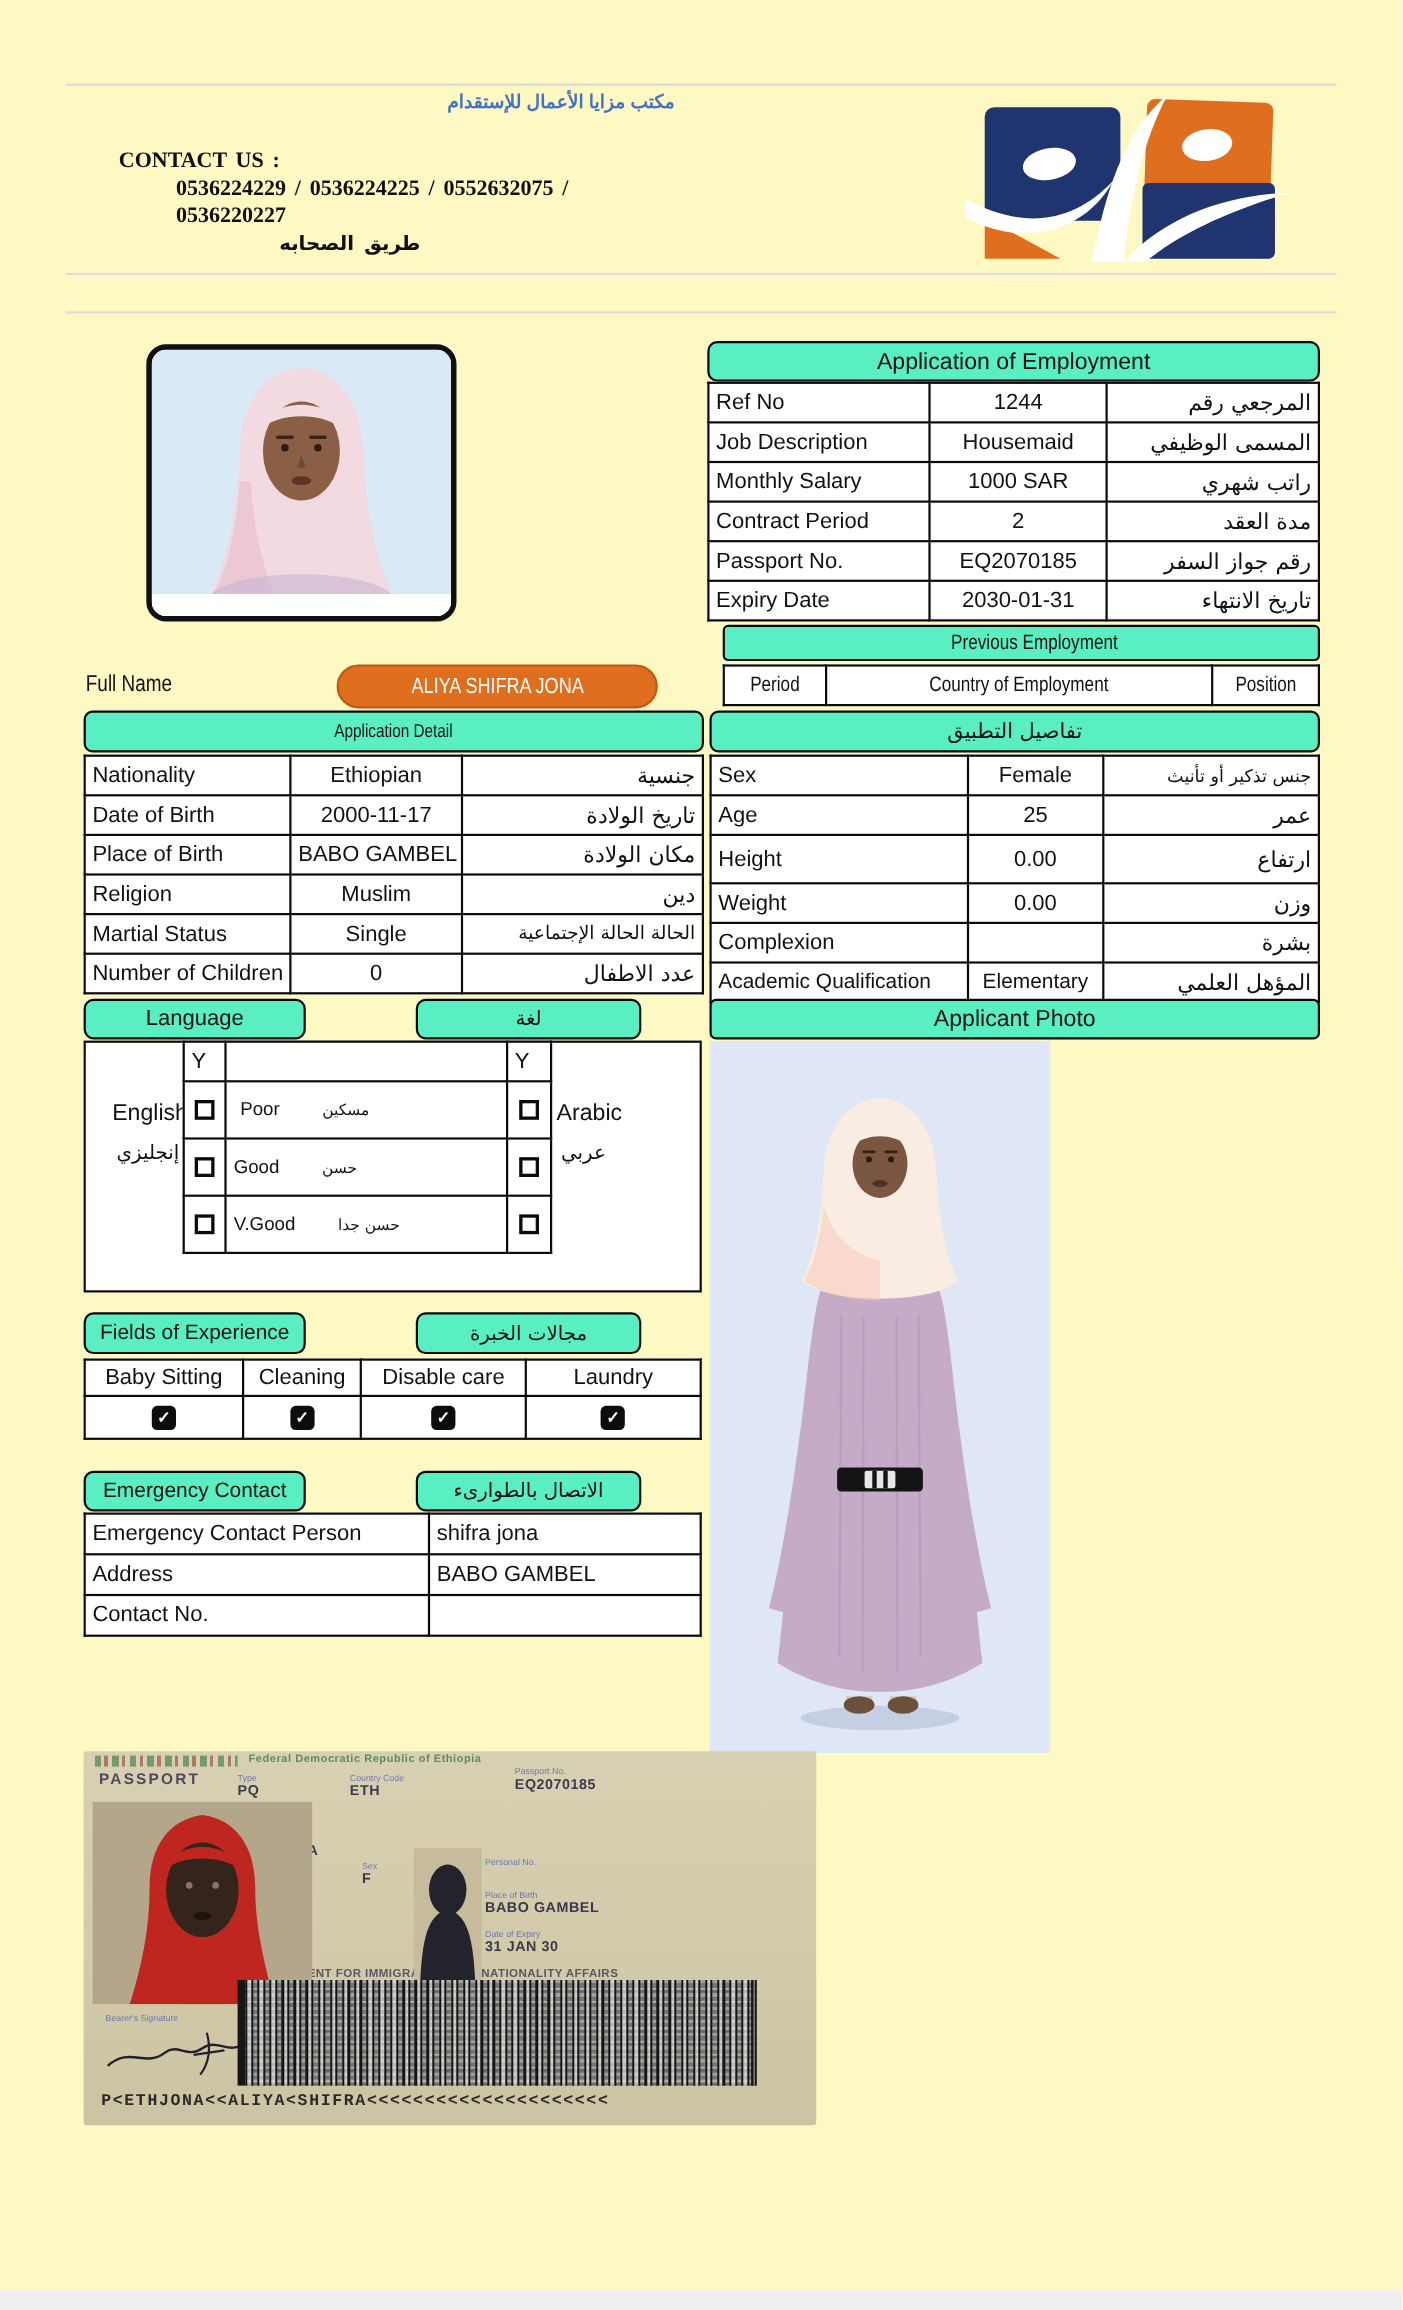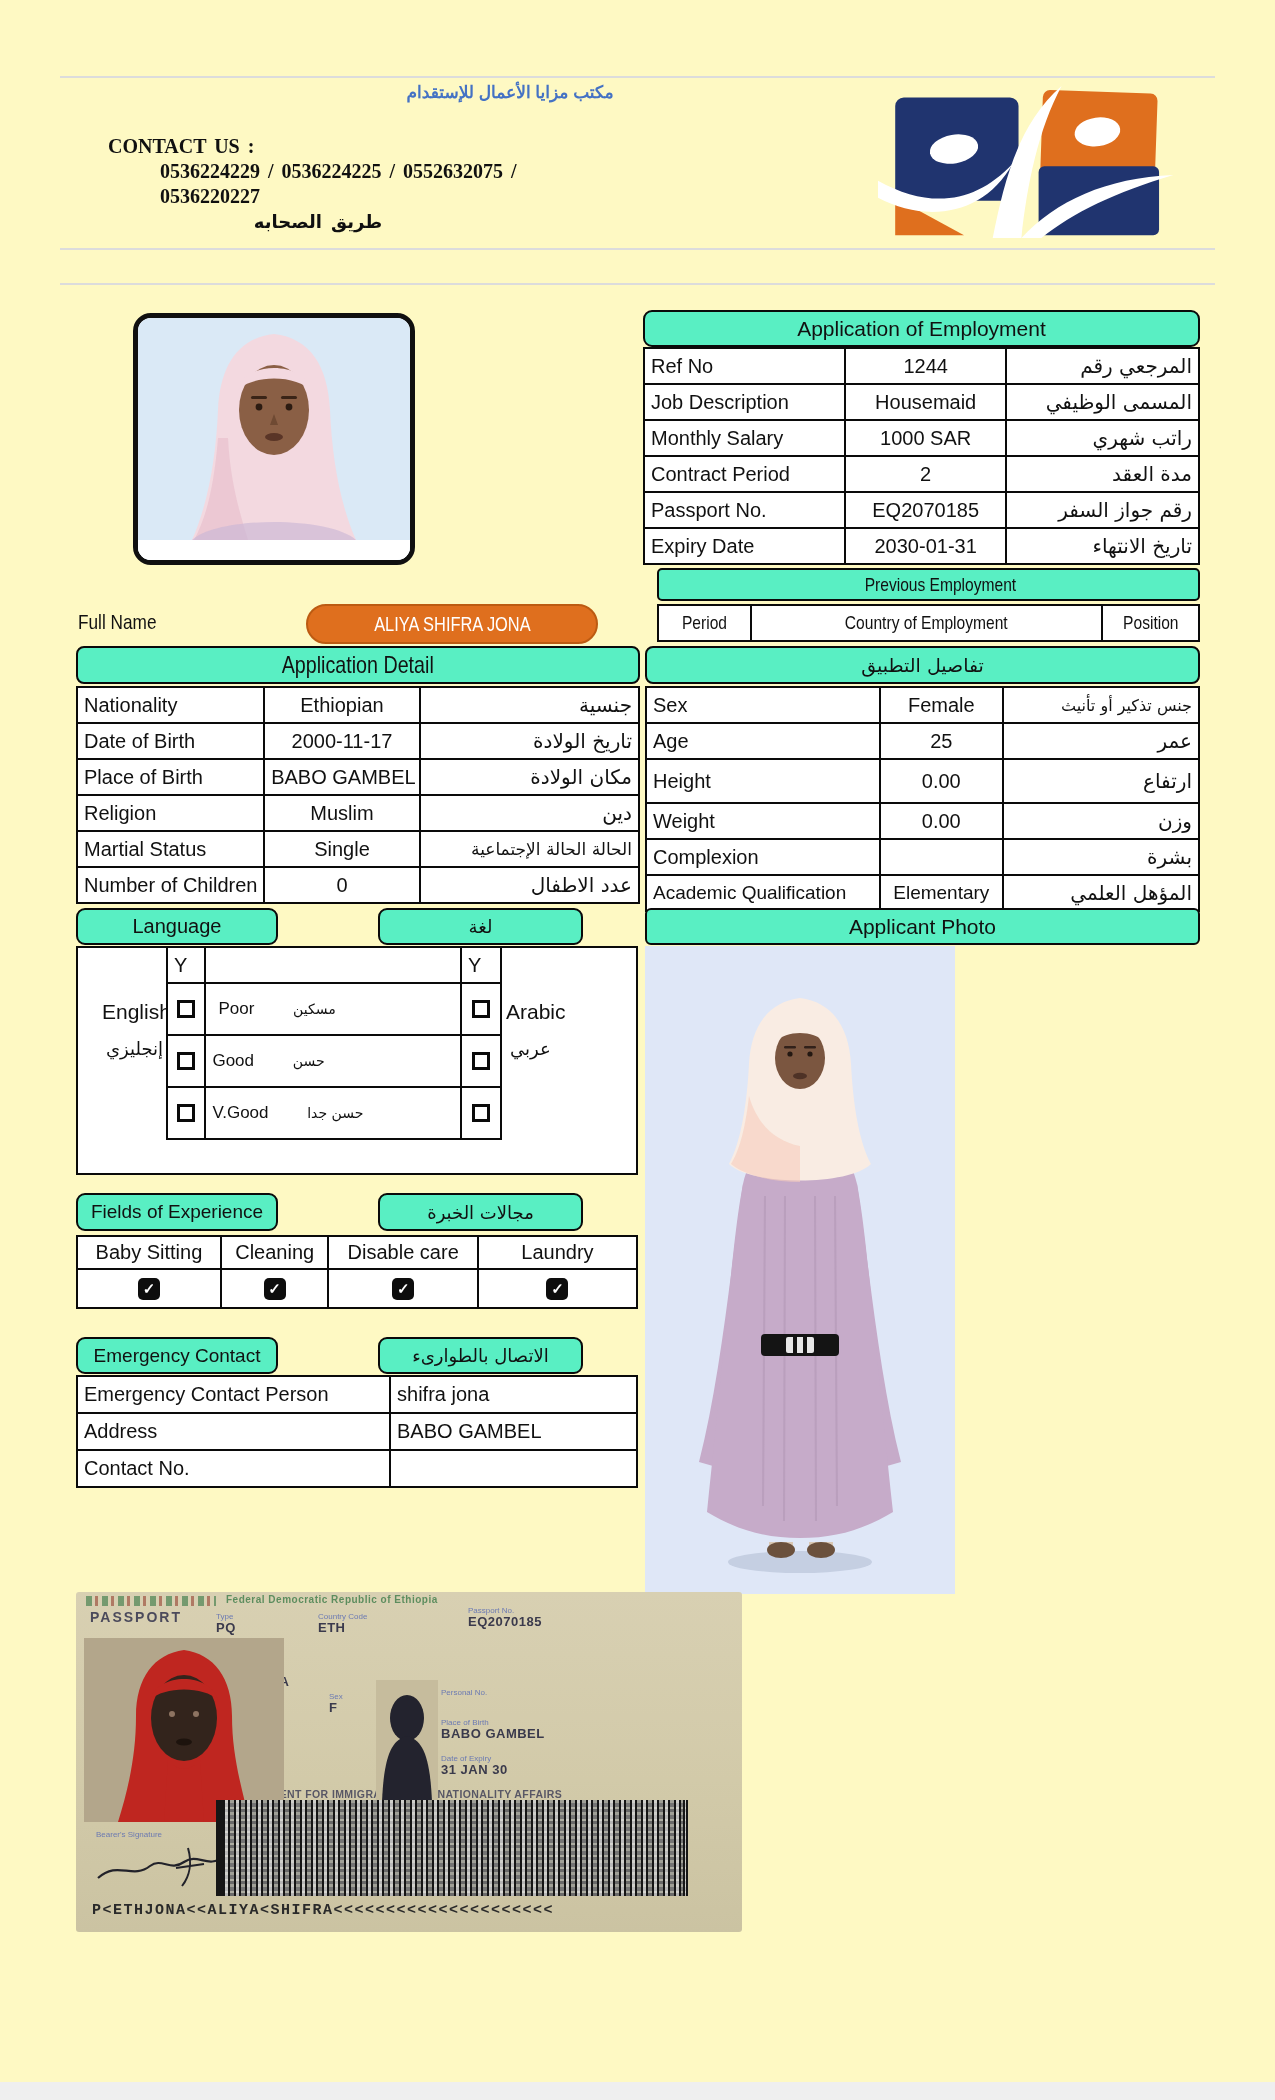--- a/index.html
+++ b/index.html
@@ -148,21 +148,21 @@
   </tbody>
     </table>
 
   <div class="abs" style="left:78px;top:610px;font-size:21px;">
     <span class="narrow">Full Name</span>
   </div>
   <div class="abs badge" style="left:306px;top:604px;width:292px;height:40px;font-size:20px;">
     <span class="narrow-c">ALIYA SHIFRA JONA</span>
   </div>
 
-  <div class="abs mint" style="left:76px;top:646px;width:564px;height:38px;border-radius:8px;font-size:24px;">
+  <div class="abs mint" style="left:76px;top:646px;width:564px;height:38px;border-radius:8px;font-size:17px;">
     <span class="narrow-c">Application Detail</span>
   </div>
   <div class="abs mint ar" style="left:645px;top:646px;width:555px;height:38px;border-radius:8px;font-size:19px;" dir="rtl">
     <span>تفاصيل التطبيق</span>
   </div>
 
   <table class="doc abs" style="left:76px;top:686px;width:564px;">
     <colgroup>
         <col style="width:33.3%">
         <col style="width:27.7%">

